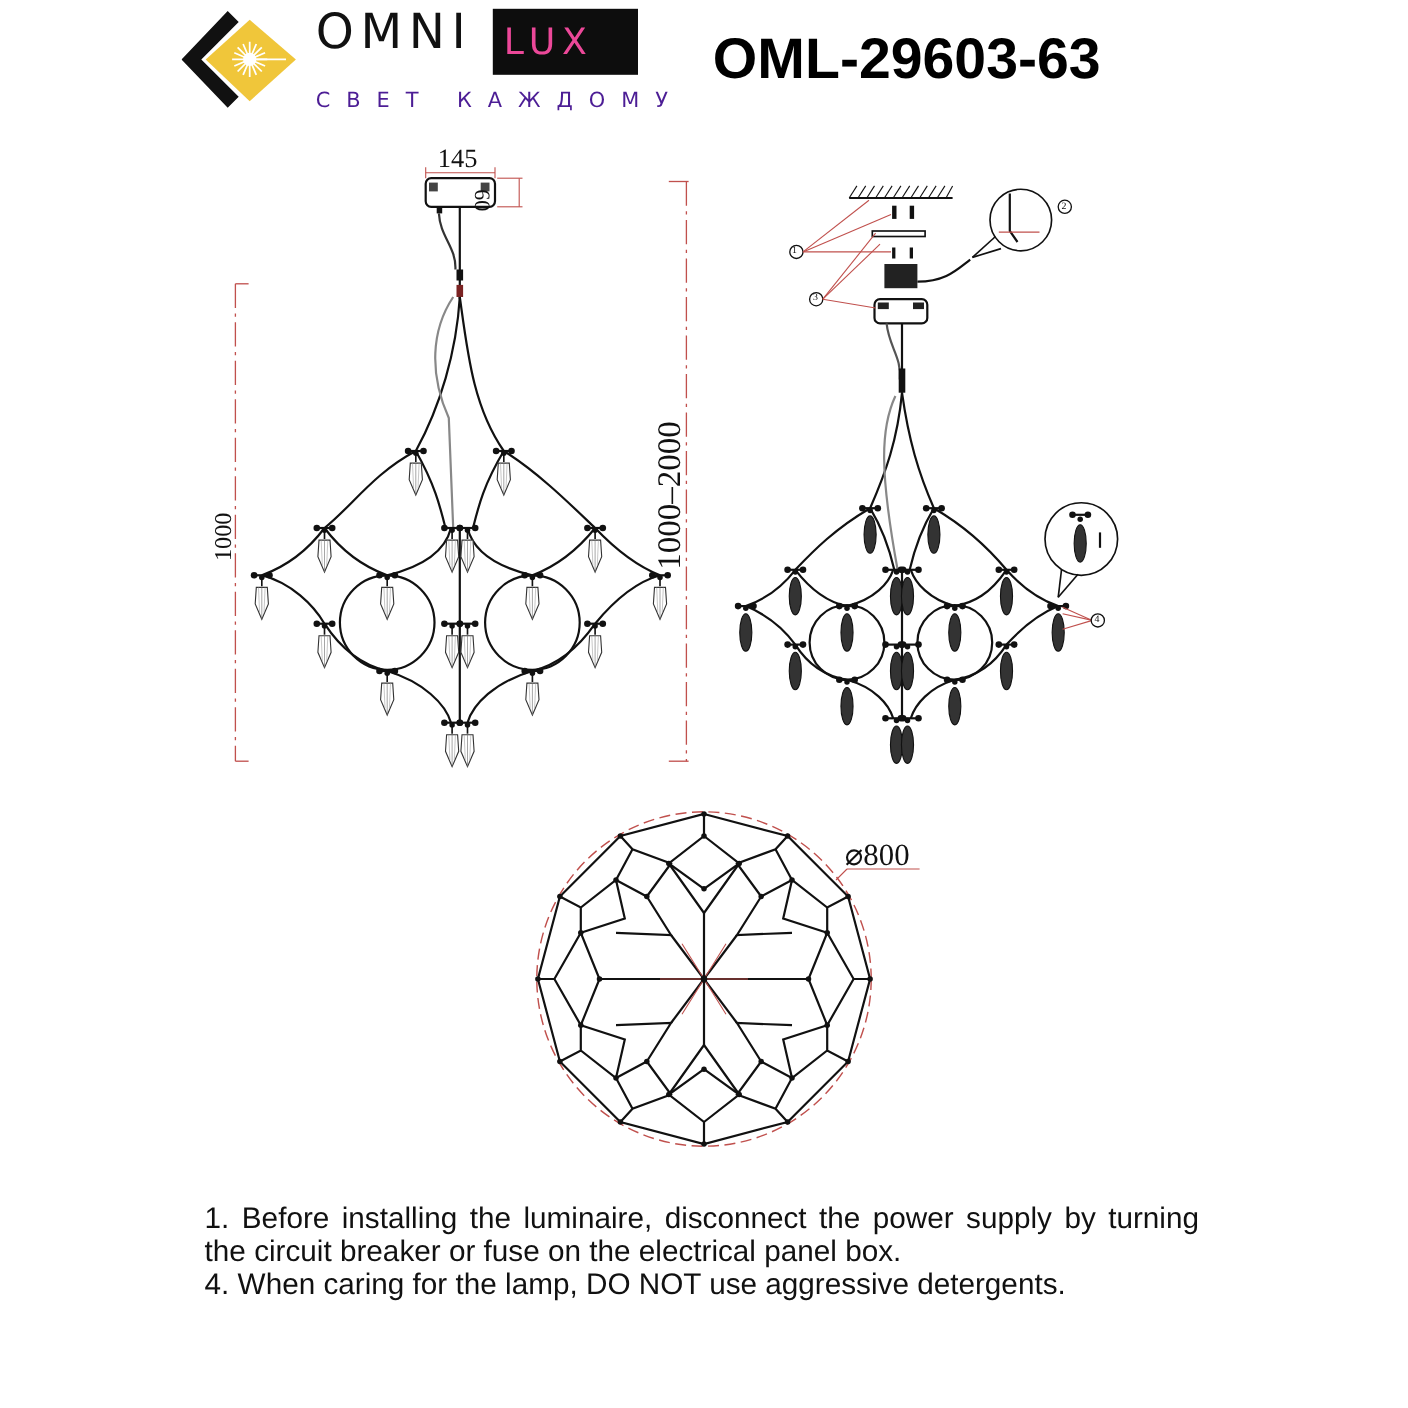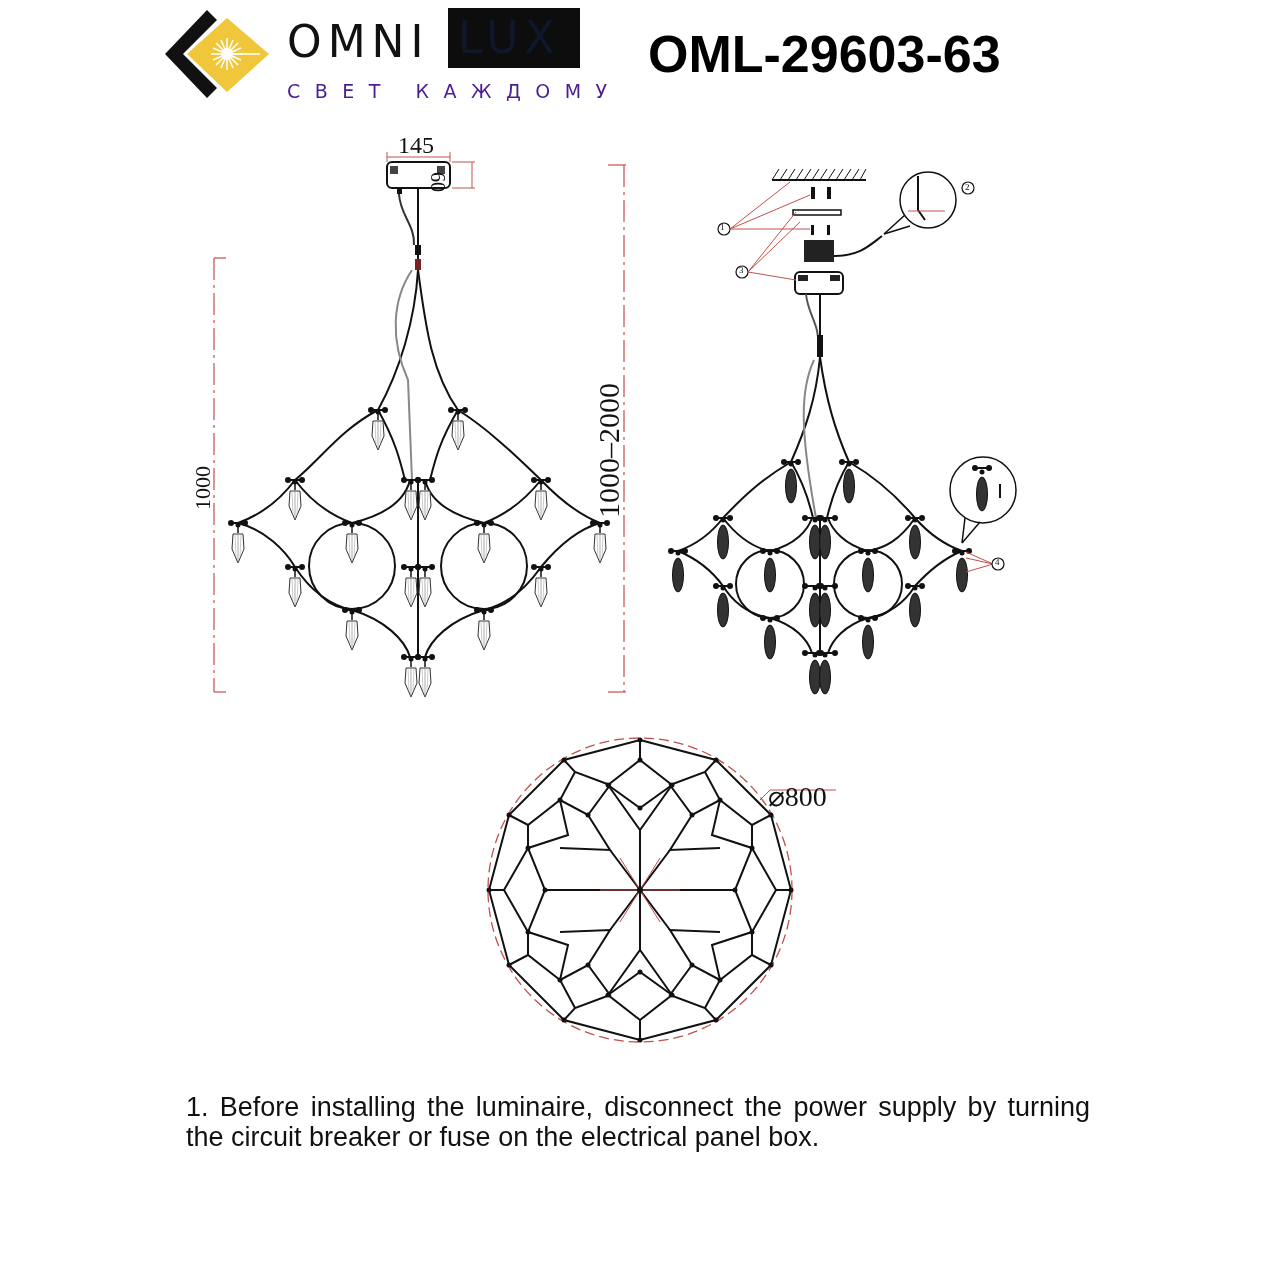--- a/index.html
+++ b/index.html
@@ -1,29 +1,29 @@
 <!DOCTYPE html>
 <html><head>
 <meta charset="utf-8">
 <style>
   html, body { margin:0; padding:0; background:#ffffff; }
   body { width:1280px; height:1280px; position:relative; overflow:hidden; font-family:"Liberation Sans", sans-serif; color:#111; }
   .abs { position:absolute; }
   .logo-mark { left:165px; top:8px; width:110px; height:95px; }
-  .brand-omni { left:287px; top:16px; font-size:44px; letter-spacing:6px; color:#111; font-family:"DejaVu Sans", sans-serif; font-weight:400; line-height:52px; }
+  .brand-omni { left:287px; top:4px; font-size:44px; letter-spacing:6px; color:#111; font-family:"DejaVu Sans", sans-serif; font-weight:400; line-height:52px; }
   .brand-lux-box { left:448px; top:8px; width:132px; height:60px; background:#0d0d0d; }
-  .brand-lux { left:458px; top:12px; font-size:44px; letter-spacing:6px; color:#0f172a; font-family:"DejaVu Sans", sans-serif; line-height:52px; }
+  .brand-lux { left:458px; top:12px; font-size:33px; letter-spacing:6px; color:#ec4899; font-family:"DejaVu Sans", sans-serif; line-height:52px; }
   .tagline { left:287px; top:80px; font-size:19px; letter-spacing:14.5px; color:#4c1d95; font-family:"DejaVu Sans", sans-serif; }
   .model { left:648px; top:24px; font-size:52px; font-weight:700; color:#000; font-family:"Liberation Sans", sans-serif; letter-spacing:0px;text-align:right; }
   .dim-text { font-family:"Liberation Serif", serif; color:#111; }
   .dim-145 { left:398px; top:132px; font-size:24px; }
   .dim-60 { left:449px; top:172px; font-size:20px; transform:rotate(90deg); transform-origin:left top; }
   .dim-1000 { left:190px; top:510px; font-size:22px; transform:rotate(-90deg); transform-origin:left top; }
   .dim-range { left:592px; top:518px; font-size:30px; transform:rotate(-90deg); transform-origin:left top; white-space:nowrap; }
-  .dim-dia { left:768px; top:780px; font-size:28px; }
+  .dim-dia { left:768px; top:760px; font-size:28px; }
   .notes { left:186px; top:1092px; width:904px; font-size:27px; line-height:30px; color:#111; font-family:"Liberation Sans", sans-serif; }
   .notes p { margin:0; text-align:justify; text-align-last:left; }
   svg.drawing { position:absolute; left:0; top:0; }
 </style>
 </head>
 <body>
 
 <div class="abs logo-mark">
   <svg width="110" height="95" viewBox="0 0 110 95">
     <polygon points="42,2 52,12 18,46 52,80 42,90 0,46" fill="#111"></polygon>
@@ -365,13 +365,14 @@
 <div class="abs dim-text dim-range">1000–2000</div>
 <div class="abs dim-text dim-dia">⌀800</div>
 
 <div class="abs" style="left:720px;top:222px;font-size:9px;font-family:'Liberation Serif',serif;">1</div>
 <div class="abs" style="left:965px;top:182px;font-size:9px;font-family:'Liberation Serif',serif;">2</div>
 <div class="abs" style="left:739px;top:265px;font-size:9px;font-family:'Liberation Serif',serif;">3</div>
 <div class="abs" style="left:995px;top:557px;font-size:9px;font-family:'Liberation Serif',serif;">4</div>
 
 <div class="abs notes">
   <p>1. Before installing the luminaire, disconnect the power supply by turning the circuit breaker or fuse on the electrical panel box.</p>
+  <p>4. When caring for the lamp, DO NOT use aggressive detergents.</p>
 </div>
 
 </body></html>

